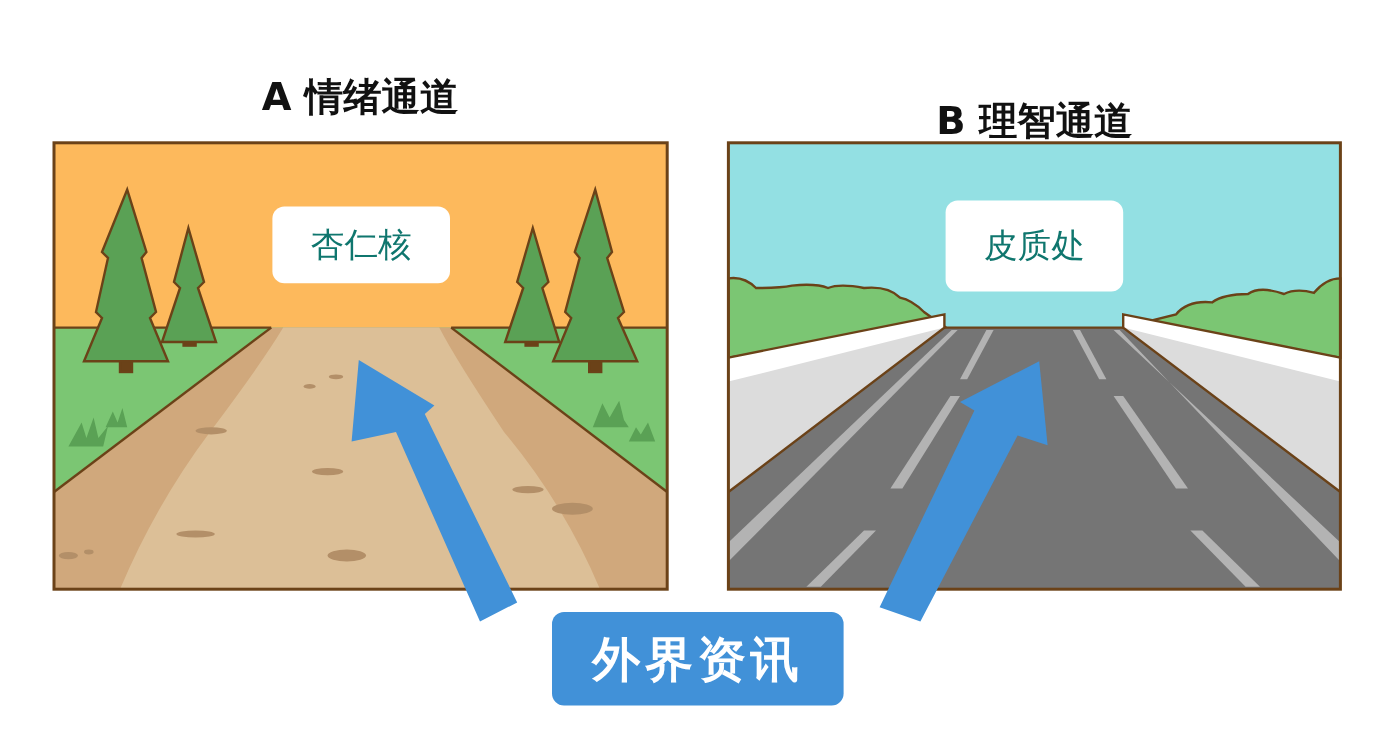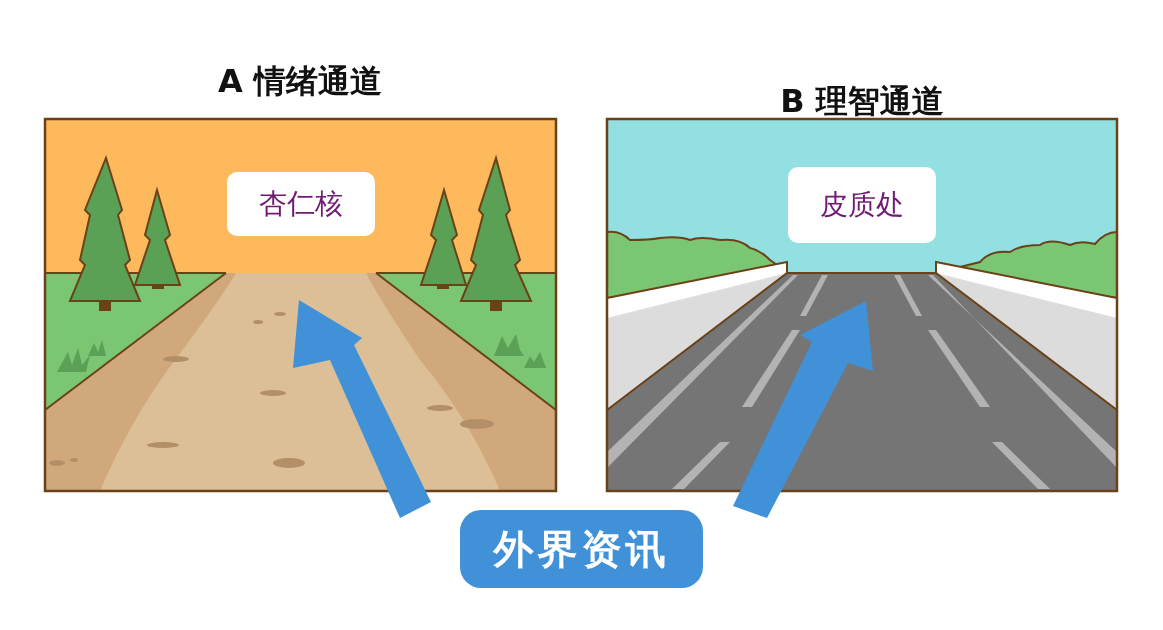--- a/index.html
+++ b/index.html
@@ -1,20 +1,20 @@
 <!DOCTYPE html>
 <html><head>
 <meta charset="utf-8">
 <style>
   html,body{margin:0;padding:0;background:#fff;}
   body{width:1163px;height:630px;position:relative;overflow:hidden;font-family:"DejaVu Sans",sans-serif;}
   .title{position:absolute;top:60px;font-size:32px;font-weight:bold;color:#111;text-align:center;width:520px;}
   svg{position:absolute;left:0;top:0;}
-  .label-box{position:absolute;background:#fff;border-radius:10px;font-size:28px;color:#701a75;display:flex;align-items:center;justify-content:center;}
-  .info-box{position:absolute;left:460px;top:510px;width:243px;height:78px;background:#4191d8;border-radius:21px;color:#fff;font-size:40px;font-weight:bold;display:flex;align-items:center;justify-content:center;letter-spacing:4px;}
+  .label-box{position:absolute;background:#fff;border-radius:10px;font-size:28px;color:#0f766e;display:flex;align-items:center;justify-content:center;}
+  .info-box{position:absolute;left:460px;top:510px;width:243px;height:78px;background:#4191d8;border-radius:10px;color:#fff;font-size:40px;font-weight:bold;display:flex;align-items:center;justify-content:center;letter-spacing:4px;}
 </style>
 </head>
 <body>
 
 <svg width="1163" height="630">
 
   <g>
     <rect x="45" y="119" width="511" height="372" fill="#fdb95c"></rect>
     <rect x="45" y="273" width="511" height="218" fill="#7bc673"></rect>
     <polygon points="45,410 226,273 376,273 556,410 556,491 45,491" fill="#d0a87c"></polygon>

